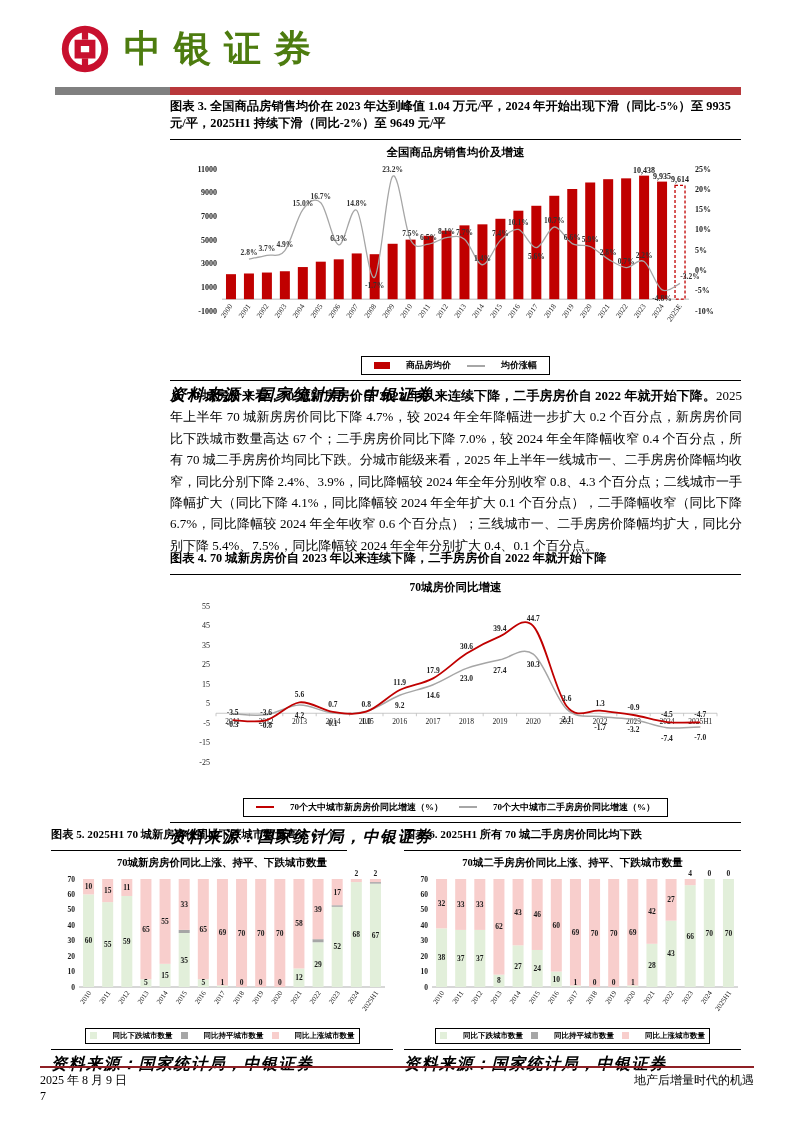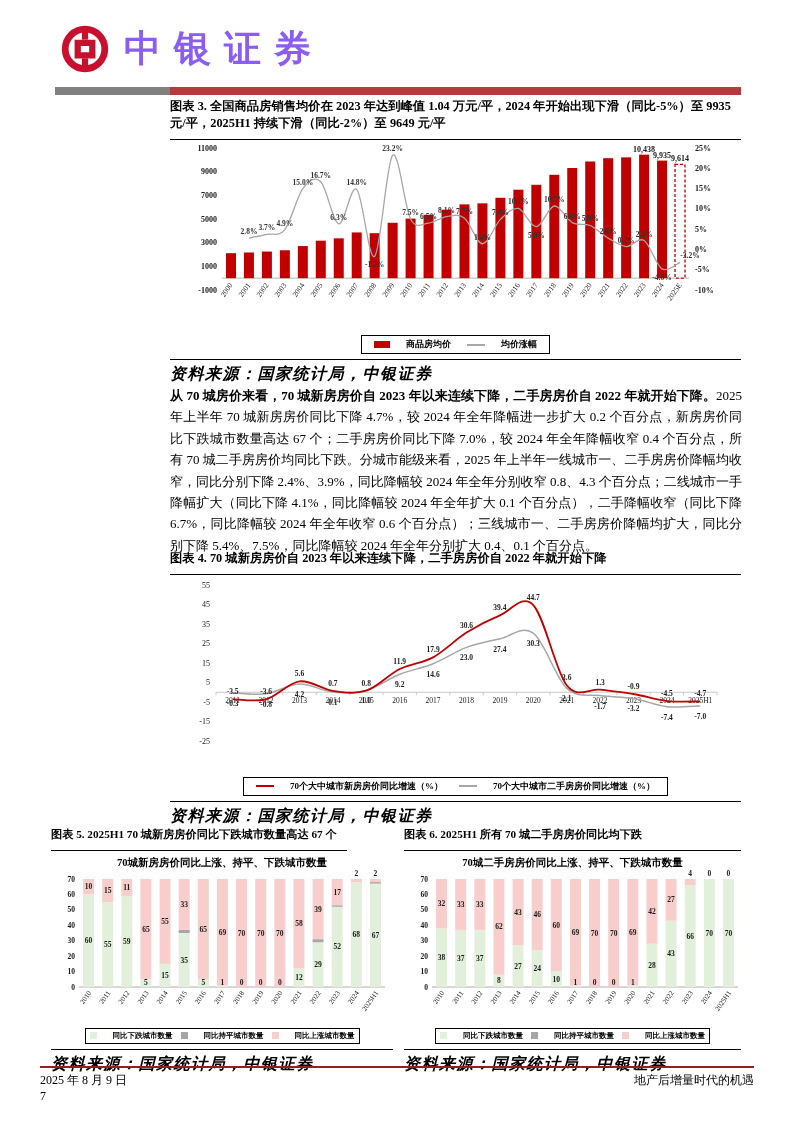--- a/index.html
+++ b/index.html
@@ -1,20 +1,20 @@
 <!DOCTYPE html>
 <html><head>
 <meta charset="utf-8">
 <style>
   html,body{margin:0;padding:0;background:#fff;}
   #page{position:relative;width:794px;height:1123px;background:#fff;overflow:hidden;
         font-family:"Liberation Serif",serif;color:#000;}
   
   .logo-row{position:absolute;left:60px;top:24px;display:flex;align-items:center;gap:14px;}
-  .brand-text{font-size:37px;font-weight:700;letter-spacing:13px;color:#8b5cf6;}
+  .brand-text{font-size:37px;font-weight:700;letter-spacing:13px;color:#4d7c0f;}
   .brand-bar{position:absolute;left:55px;top:87px;width:686px;height:8px;display:flex;}
   .brand-bar .g{width:115px;background:#808080;}
   .brand-bar .r{flex:1;background:#B8383B;}
   
   .figure{position:absolute;}
   .fig-caption{font-weight:700;font-size:12.3px;line-height:17px;border-bottom:1.3px solid #000;padding-bottom:7px;}
   .fig-caption.small{font-size:11.2px;white-space:nowrap;overflow:visible;}
   .chart-title{text-align:center;font-weight:700;font-size:11.5px;margin:5px 0 1px;}
   .chart-title.small{font-size:10.5px;}
   .chart-box{line-height:0;}
@@ -56,20 +56,21 @@
     </svg>
     <div class="brand-text">中银证券</div>
   </div>
   <div class="brand-bar">
     <span class="g"></span>
     <span class="r"></span>
   </div>
 
   <div class="figure" id="fig3">
     <div class="fig-caption">图表 3. 全国商品房销售均价在 2023 年达到峰值 1.04 万元/平，2024 年开始出现下滑（同比-5%）至 9935 元/平，2025H1 持续下滑（同比-2%）至 9649 元/平</div>
+    <div class="chart-title">全国商品房销售均价及增速</div>
     <div class="chart-box"><svg viewBox="0 0 571 192" width="571" height="192" style="overflow:visible">
           <text x="47" y="10.5" text-anchor="end" font-size="8" fill="#1a1a1a" font-weight="700">11000</text>
           <text x="47" y="34.16666666666666" text-anchor="end" font-size="8" fill="#1a1a1a" font-weight="700">9000</text>
           <text x="47" y="57.833333333333336" text-anchor="end" font-size="8" fill="#1a1a1a" font-weight="700">7000</text>
           <text x="47" y="81.5" text-anchor="end" font-size="8" fill="#1a1a1a" font-weight="700">5000</text>
           <text x="47" y="105.16666666666667" text-anchor="end" font-size="8" fill="#1a1a1a" font-weight="700">3000</text>
           <text x="47" y="128.83333333333334" text-anchor="end" font-size="8" fill="#1a1a1a" font-weight="700">1000</text>
           <text x="47" y="152.5" text-anchor="end" font-size="8" fill="#1a1a1a" font-weight="700">-1000</text>
           <text x="525" y="10.5" text-anchor="start" font-size="8" fill="#1a1a1a" font-weight="700">25%</text>
           <text x="525" y="30.785714285714292" text-anchor="start" font-size="8" fill="#1a1a1a" font-weight="700">20%</text>
@@ -175,20 +176,21 @@
     <div class="sep"></div>
     <div class="source">资料来源：国家统计局，中银证券</div>
   </div>
 
   <div id="para">
     <b>从 70 城房价来看，70 城新房房价自 2023 年以来连续下降，二手房房价自 2022 年就开始下降。</b><span>2025 年上半年 70 城新房房价同比下降 4.7%，较 2024 年全年降幅进一步扩大 0.2 个百分点，新房房价同比下跌城市数量高达 67 个；二手房房价同比下降 7.0%，较 2024 年全年降幅收窄 0.4 个百分点，所有 70 城二手房房价均同比下跌。分城市能级来看，2025 年上半年一线城市一、二手房房价降幅均收窄，同比分别下降 2.4%、3.9%，同比降幅较 2024 年全年分别收窄 0.8、4.3 个百分点；二线城市一手降幅扩大（同比下降 4.1%，同比降幅较 2024 年全年扩大 0.1 个百分点），二手降幅收窄（同比下降 6.7%，同比降幅较 2024 年全年收窄 0.6 个百分点）；三线城市一、二手房房价降幅均扩大，同比分别下降 5.4%、7.5%，同比降幅较 2024 年全年分别扩大 0.4、0.1 个百分点。</span>
   </div>
 
   <div class="figure" id="fig4">
     <div class="fig-caption">图表 4. 70 城新房房价自 2023 年以来连续下降，二手房房价自 2022 年就开始下降</div>
+    <div class="chart-title">70城房价同比增速</div>
     <div class="chart-box"><svg viewBox="0 0 571 196" width="571" height="196" style="overflow:visible">
           <text x="40" y="12.5" text-anchor="end" font-size="8" fill="#1a1a1a" font-weight="400">55</text>
           <text x="40" y="32" text-anchor="end" font-size="8" fill="#1a1a1a" font-weight="400">45</text>
           <text x="40" y="51.5" text-anchor="end" font-size="8" fill="#1a1a1a" font-weight="400">35</text>
           <text x="40" y="71" text-anchor="end" font-size="8" fill="#1a1a1a" font-weight="400">25</text>
           <text x="40" y="90.5" text-anchor="end" font-size="8" fill="#1a1a1a" font-weight="400">15</text>
           <text x="40" y="110" text-anchor="end" font-size="8" fill="#1a1a1a" font-weight="400">5</text>
           <text x="40" y="129.5" text-anchor="end" font-size="8" fill="#1a1a1a" font-weight="400">-5</text>
           <text x="40" y="149" text-anchor="end" font-size="8" fill="#1a1a1a" font-weight="400">-15</text>
           <text x="40" y="168.5" text-anchor="end" font-size="8" fill="#1a1a1a" font-weight="400">-25</text>

